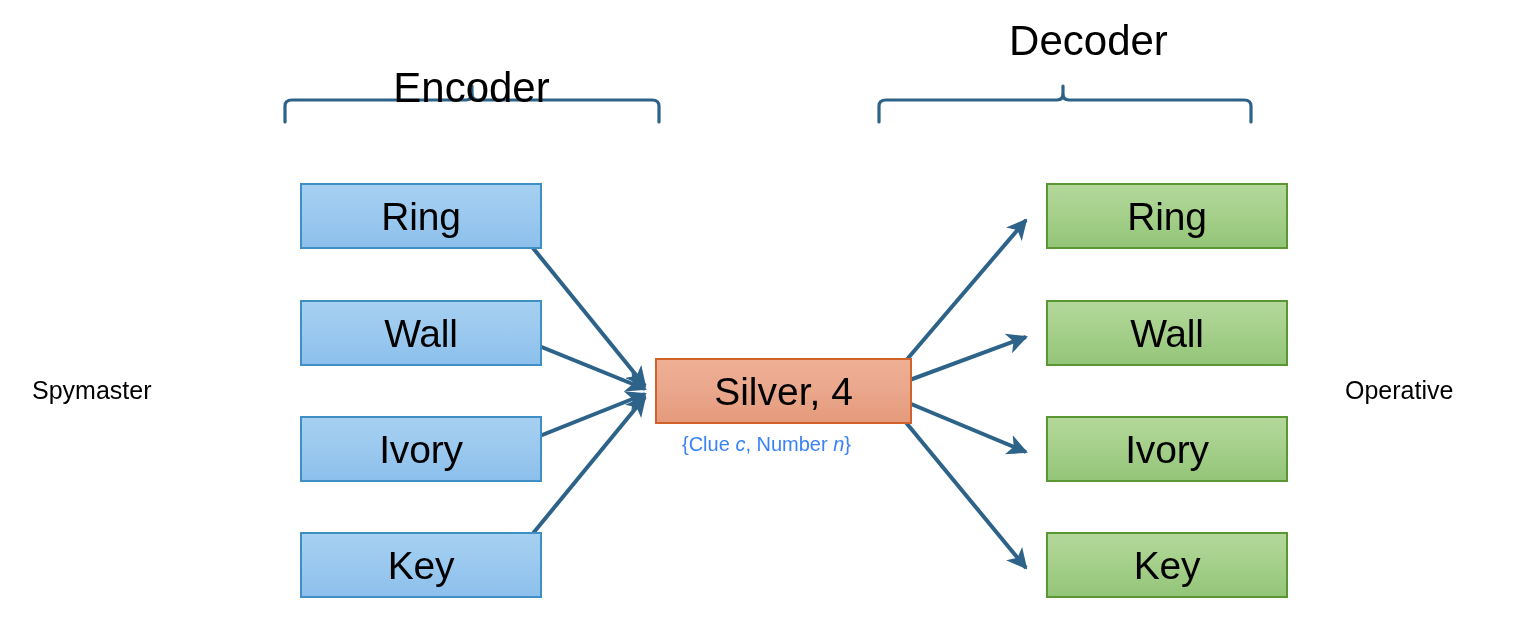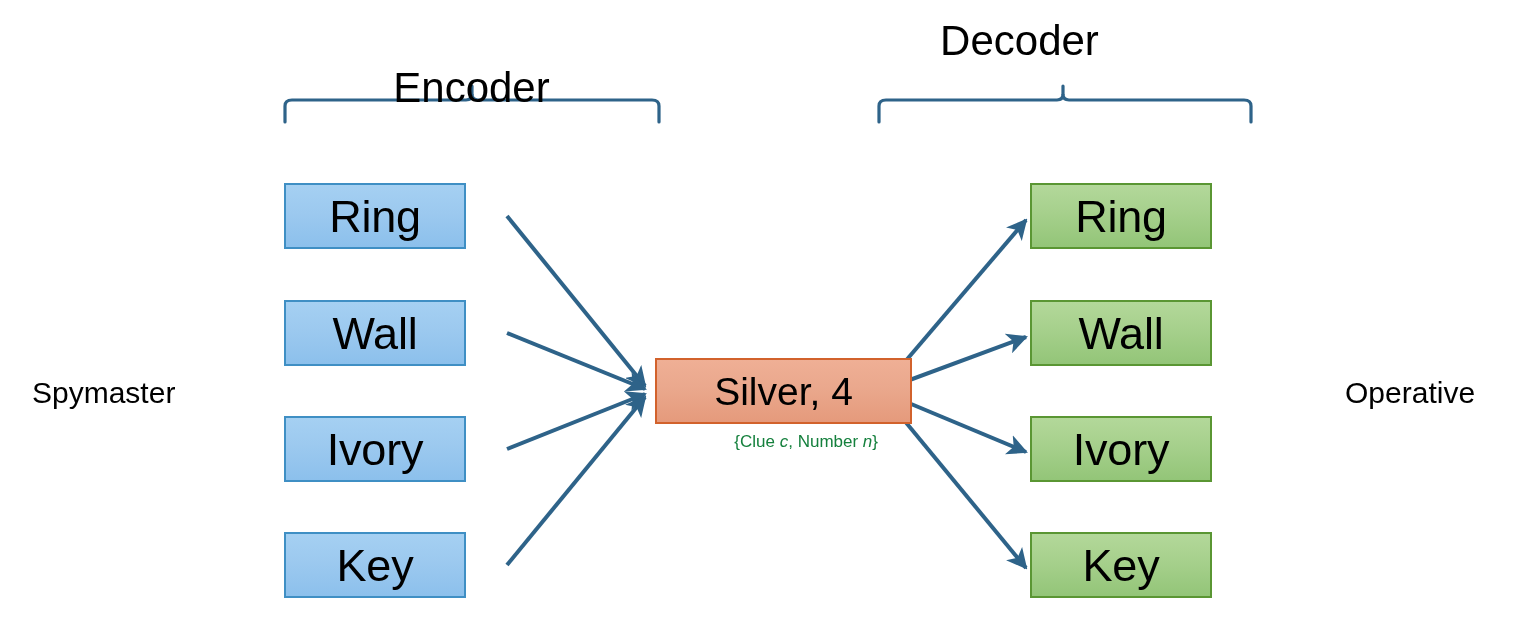--- a/index.html
+++ b/index.html
@@ -25,30 +25,31 @@
     left: 0;
     top: 0;
     width: 1526px;
     height: 635px;
     pointer-events: none;
   }
 
   
   .wordbox {
     position: absolute;
-    width: 182px;
+    width: 242px;
     height: 66px;
     box-sizing: border-box;
     display: flex;
     align-items: center;
     justify-content: center;
-    font-size: 45px;
+    font-size: 39px;
     line-height: 1;
     letter-spacing: -0.2px;
     color: #000000;
+    margin-left: 16px;
   }
   .wordbox.blue {
     border: 2px solid #3f8fc4;
     background: linear-gradient(to bottom, #a5d0f2 0%, #9cc9ef 45%, #8cc0ec 100%);
   }
   .wordbox.green {
     border: 2px solid #5a9633;
     background: linear-gradient(to bottom, #b3d89a 0%, #a6d08c 45%, #93c578 100%);
   }
 
@@ -67,44 +68,44 @@
     justify-content: center;
     font-size: 39px;
     line-height: 1;
     color: #000000;
   }
   #clue-caption {
     position: absolute;
     left: 655px;
     top: 432px;
     width: 223px;
-    text-align: right;
-    font-size: 17px;
+    text-align: center;
+    font-size: 20px;
     line-height: 1.2;
-    color: #15803d;
+    color: #3b82f6;
     white-space: nowrap;
   }
   #clue-caption i { font-style: italic; }
 
   
   .group-label {
     position: absolute;
     font-size: 42px;
     line-height: 1;
     color: #000000;
     white-space: nowrap;
     text-align: center;
   }
   #encoder-label { left: 283px; top: 20px; width: 377px; margin-top: 47px; }
-  #decoder-label { left: 831px; top: 20px; width: 377px; text-align: center; }
+  #decoder-label { left: 900px; top: 20px; width: 377px; text-align: center; }
 
   
   .role-label {
     position: absolute;
-    font-size: 30px;
+    font-size: 25px;
     line-height: 1;
     color: #000000;
     white-space: nowrap;
   }
   #spymaster-label { left: 32px; top: 378px; }
   #operative-label { left: 1345px; top: 378px; }
 </style>
 </head>
 <body>
 

